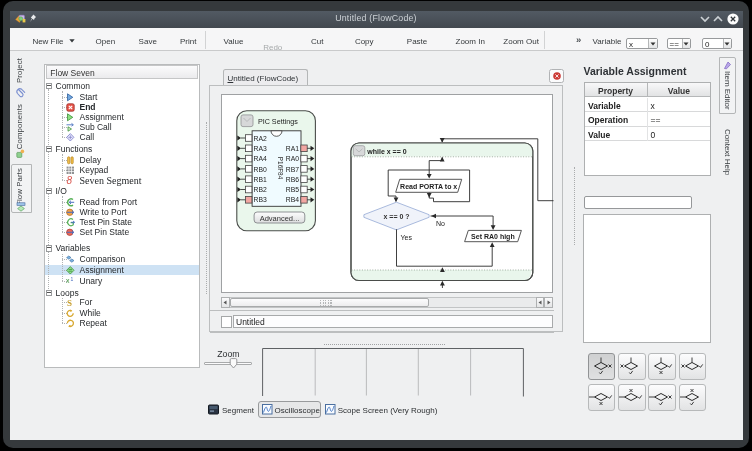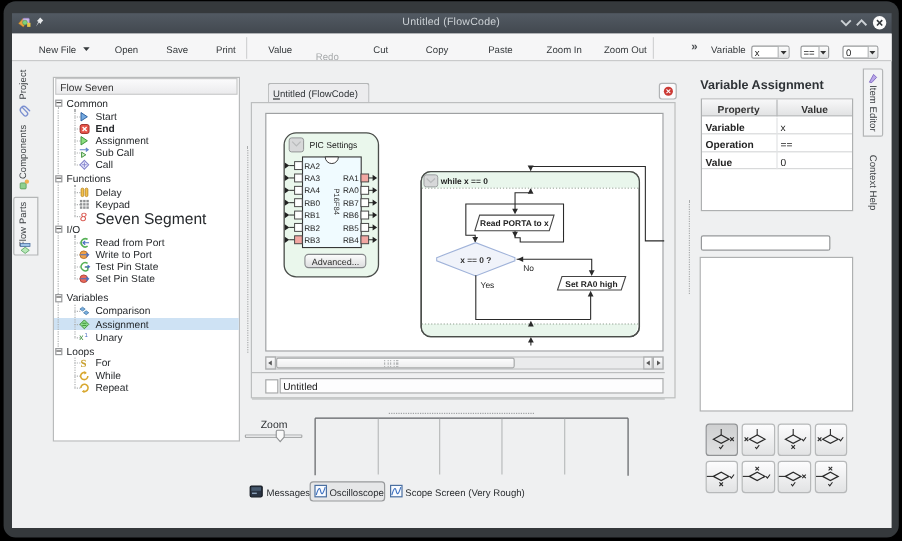--- a/index.html
+++ b/index.html
@@ -136,21 +136,21 @@
       <rect x="0.6" y="6.0" width="2" height="2"></rect>
       <rect x="3.3000000000000003" y="6.0" width="2" height="2"></rect>
       <rect x="6.0" y="6.0" width="2" height="2"></rect>
     </g>
   </svg>
 <div class="a" style="left:79.5px;top:164.9px;font-size:8.5px;color:#26292c;white-space:nowrap;">Keypad</div>
 <div class="a" style="left:61.5px;top:179.9px;width:5px;height:1px;border-top:1px dotted #b0b2b3;"></div>
 <svg style="left:66px;top:175.6px" width="9" height="9" viewBox="0 0 9 9">
     <text x="0.6" y="8.2" font-size="10" font-style="italic" fill="#d8524a" font-family="Liberation Sans">8</text>
   </svg>
-<div class="a" style="left:79.5px;top:174.9px;font-size:13px;color:#26292c;white-space:nowrap;">Seven Segment</div>
+<div class="a" style="left:79.5px;top:174.9px;font-size:10px;color:#26292c;white-space:nowrap;font-family:Liberation Serif, serif;">Seven Segment</div>
 <div class="a" style="left:45.5px;top:187.9px;width:6.5px;height:6.5px;background:#fff;border:1px solid #989a9c;"></div>
 <div class="a" style="left:46.8px;top:190.3px;width:4px;height:1px;background:#555;"></div>
 <div class="a" style="left:55.5px;top:185.9px;font-size:8.5px;color:#26292c;white-space:nowrap;">I/O</div>
 <div class="a" style="left:61.5px;top:202.3px;width:5px;height:1px;border-top:1px dotted #b0b2b3;"></div>
 <svg style="left:66px;top:198.0px" width="9" height="9" viewBox="0 0 9 9">
     <path d="M7 1.5 A3.4 3.4 0 1 0 7 7.1" stroke="#55b055" stroke-width="1.4" fill="none"></path>
     <path d="M8.2 4.3 L3.4 4.3 M5 2.7 L3.2 4.3 L5 5.9" stroke="#4a6fc0" stroke-width="1" fill="none"></path>
   </svg>
 <div class="a" style="left:79.5px;top:197.3px;font-size:8.5px;color:#26292c;white-space:nowrap;">Read from Port</div>
 <div class="a" style="left:61.5px;top:212.3px;width:5px;height:1px;border-top:1px dotted #b0b2b3;"></div>
@@ -457,21 +457,21 @@
     <line x1="53.2" y1="1" x2="53.2" y2="47.5" stroke="#b4b6b7" stroke-width="0.9"></line>
     <line x1="104.4" y1="1" x2="104.4" y2="47.5" stroke="#b4b6b7" stroke-width="0.9"></line>
     <line x1="156.3" y1="1" x2="156.3" y2="47.5" stroke="#b4b6b7" stroke-width="0.9"></line>
     <line x1="208.6" y1="1" x2="208.6" y2="47.5" stroke="#b4b6b7" stroke-width="0.9"></line>
   </svg>
 <svg style="left:207.5px;top:403.5px" width="11" height="11" viewBox="0 0 11 11">
     <rect x="0.5" y="1" width="10" height="9" rx="1" fill="#2a3443" stroke="#141a22"></rect>
     <rect x="1.5" y="2" width="8" height="3" fill="#46596e"></rect>
     <rect x="2" y="6.5" width="4" height="1.2" fill="#8aa0b8"></rect>
   </svg>
-<div class="a" style="left:222px;top:405.5px;font-size:8px;color:#2b2e31;">Messages</div>
+<div class="a" style="left:222px;top:405.5px;font-size:8px;color:#2b2e31;">Segment</div>
 <div class="a" style="left:257.7px;top:400.8px;width:63px;height:16.8px;background:#e6e7e8;border:1px solid #989a9c;border-radius:3px;"></div>
 <svg style="left:261.5px;top:403.8px" width="10.5" height="10.5" viewBox="0 0 10.5 10.5">
     <rect x="0.5" y="0.5" width="9.5" height="9.5" fill="#f8fbff" stroke="#4a6fa0" stroke-width="1"></rect>
     <path d="M1.5 8.5 C3.5 2 4.5 2 5.2 5.2 C6 8.5 7 8.5 9 2" stroke="#3a6fc0" stroke-width="0.9" fill="none"></path>
   </svg>
 <div class="a" style="left:274.5px;top:405.5px;font-size:8px;color:#2b2e31;">Oscilloscope</div>
 <svg style="left:325.2px;top:403.8px" width="10.5" height="10.5" viewBox="0 0 10.5 10.5">
     <rect x="0.5" y="0.5" width="9.5" height="9.5" fill="#f8fbff" stroke="#4a6fa0" stroke-width="1"></rect>
     <path d="M1.5 8.5 C3.5 2 4.5 2 5.2 5.2 C6 8.5 7 8.5 9 2" stroke="#3a6fc0" stroke-width="0.9" fill="none"></path>
   </svg>

